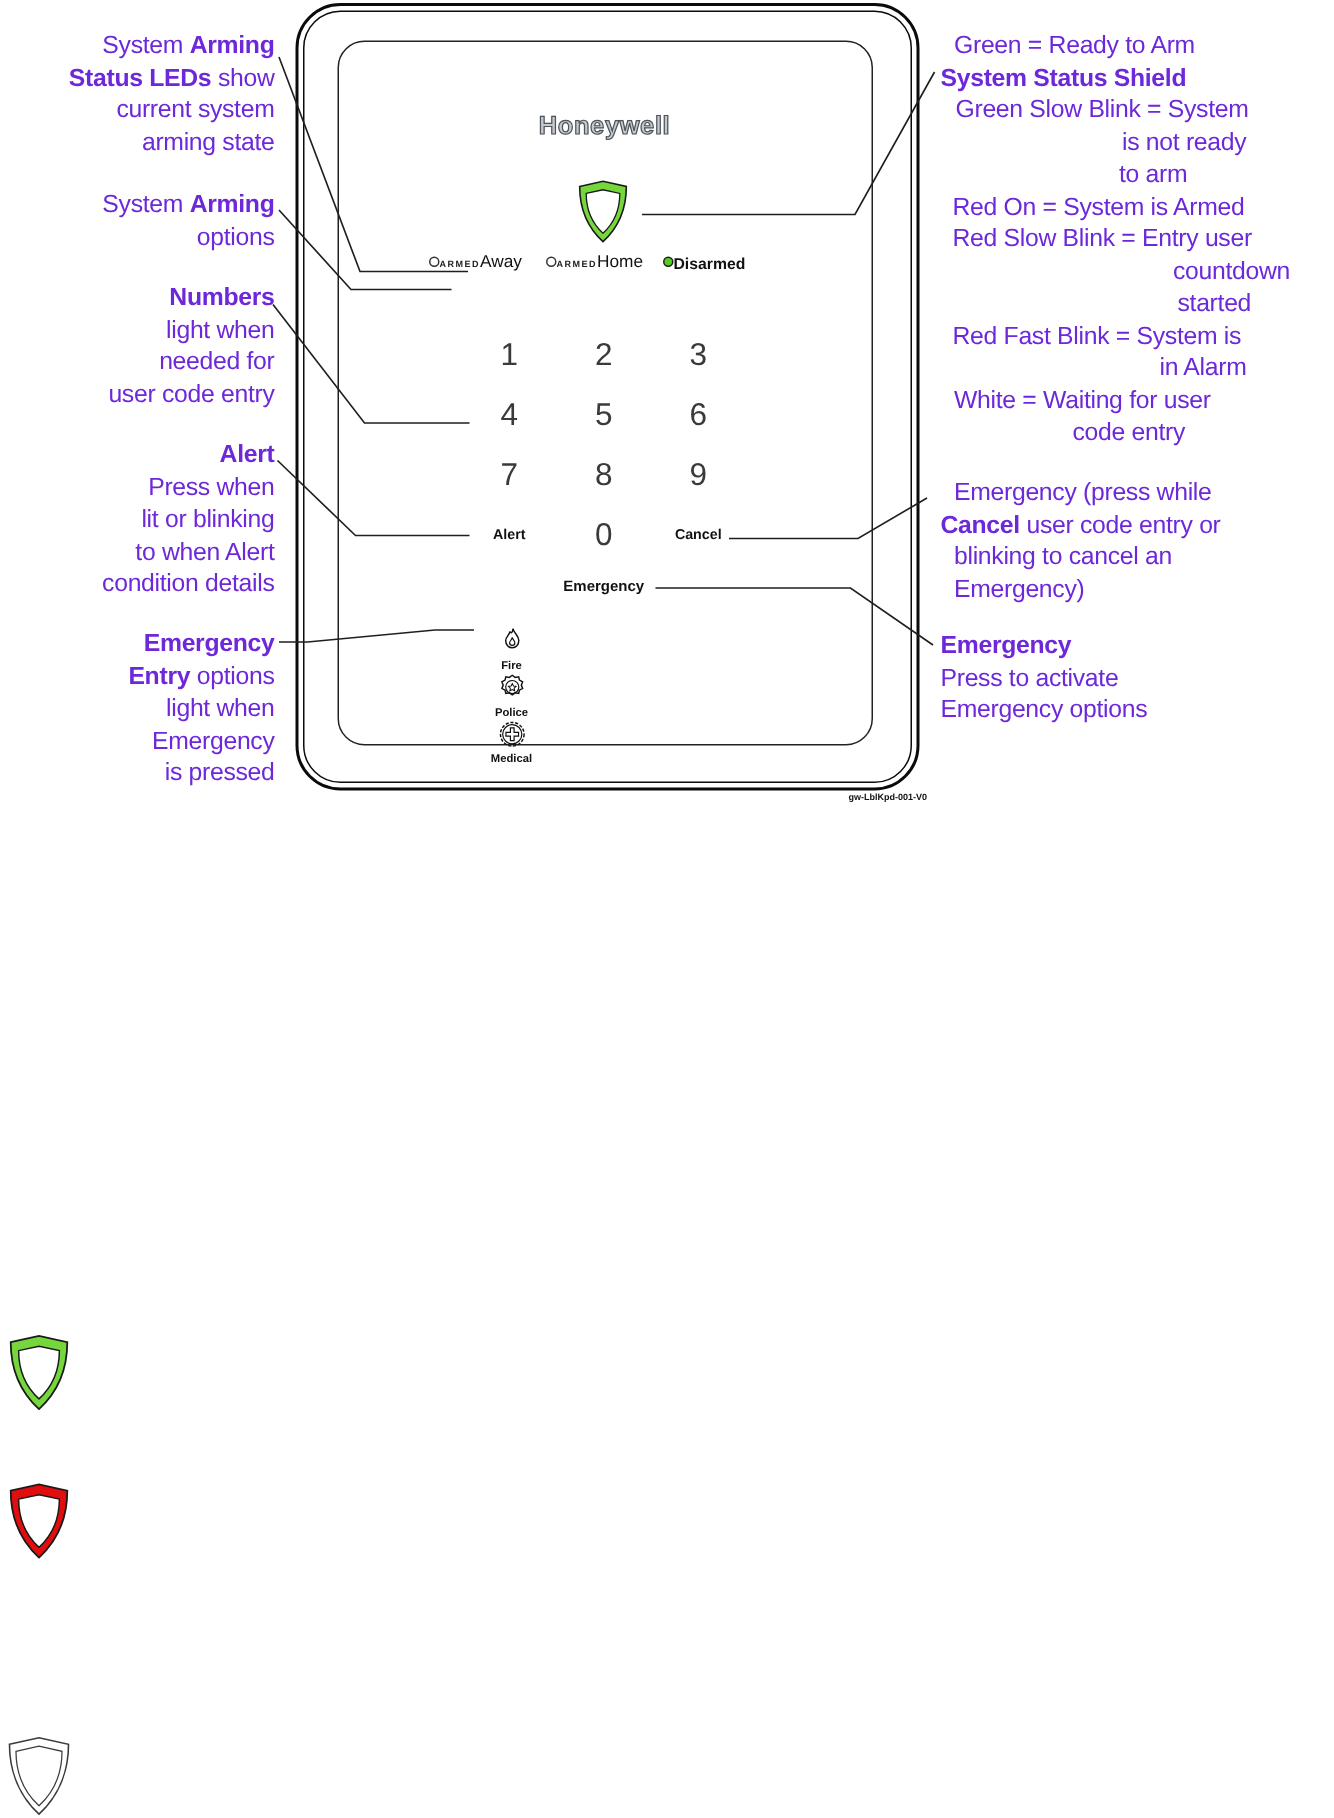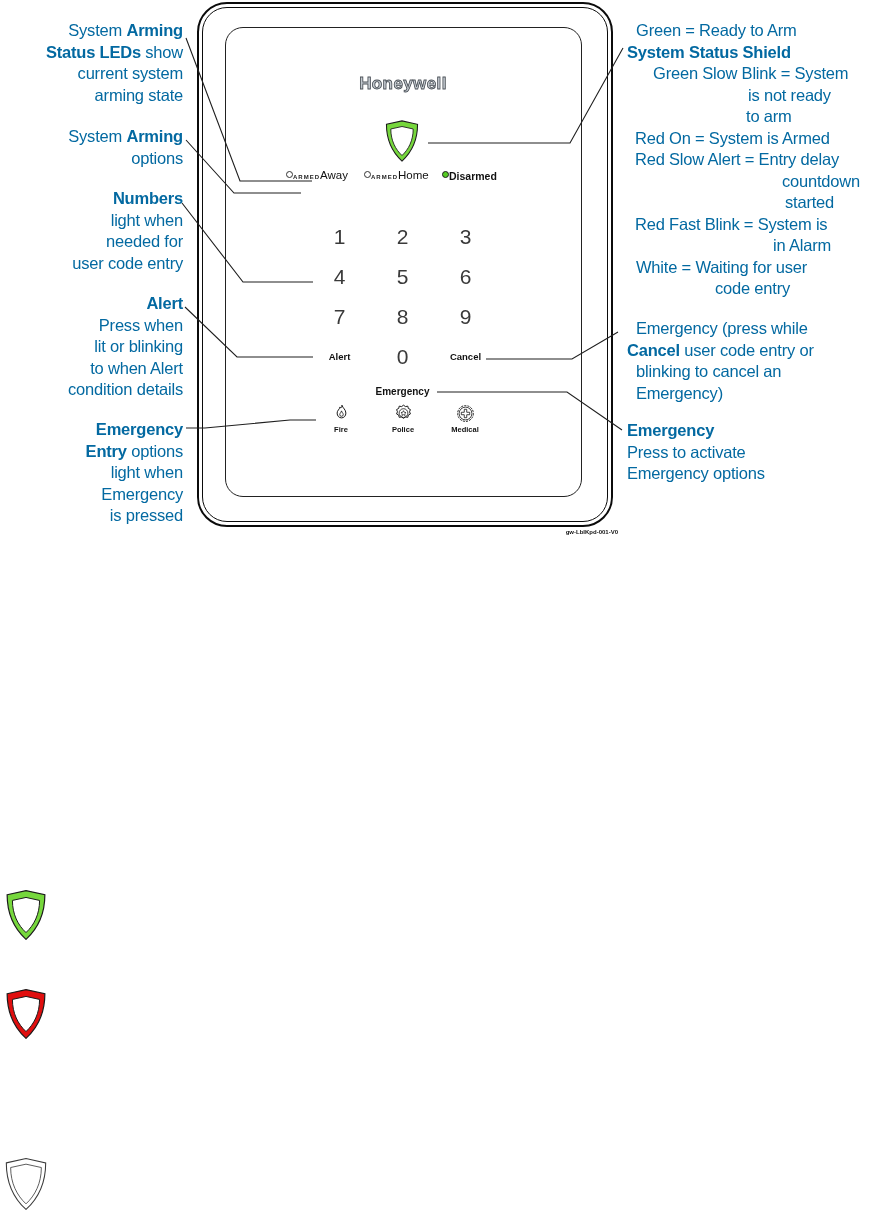--- a/index.html
+++ b/index.html
@@ -1,20 +1,20 @@
 <!DOCTYPE html>
 <html><head>
 <meta charset="utf-8">
 <style>
   * { box-sizing: border-box; margin: 0; padding: 0; }
   body { background: #ffffff; font-family: "Liberation Sans", sans-serif; }
   .canvas { position: relative; width: 889px; height: 1212px; background: #ffffff; overflow: hidden; color: #000; }
 
   
-  .ann { position: absolute; font-size: 16.5px; letter-spacing: -0.2px; color: #0369a1; z-index: 4; }
+  .ann { position: absolute; font-size: 16.5px; letter-spacing: -0.2px; color: #6d28d9; z-index: 4; }
   .ann .ln { height: 21.5px; line-height: 21.5px; white-space: nowrap; }
   .ann b { font-weight: 700; }
   .ann-left { left: 0; width: 183px; text-align: right; }
   .ann-right { left: 627px; width: 262px; text-align: left; }
 
   
   .frame-outer { position: absolute; left: 197px; top: 2px; width: 416px; height: 525px;
                  border: 2.5px solid #0b0b0b; border-radius: 30px; z-index: 1; }
   .frame-inner-line { position: absolute; left: 202px; top: 7px; width: 406px; height: 515px;
                  border: 1.2px solid #0b0b0b; border-radius: 25px; z-index: 1; }
@@ -39,21 +39,21 @@
 
   
   .key-row { position: absolute; left: 308px; width: 189px; display: flex; z-index: 2; }
   .key-row span { width: 63px; text-align: center; line-height: 22px; }
   .digit { font-size: 21px; font-weight: 400; color: #3a3a3a; }
   .small-key { font-size: 9.5px; font-weight: 700; color: #111; }
 
   .em-label { position: absolute; left: 308px; top: 386px; width: 189px; text-align: center;
               font-size: 10px; font-weight: 700; color: #111; z-index: 2; }
 
-  .em-row { position: absolute; left: 310px; top: 403px; width: 186px; display: flex; z-index: 2; }
+  .em-row { position: absolute; left: 310px; top: 417px; width: 186px; display: flex; z-index: 2; flex-direction: column; }
   .em-cell { width: 62px; display: flex; flex-direction: column; align-items: center; }
   .em-cell .lbl { font-size: 7.5px; font-weight: 700; margin-top: 1px; color: #111; }
 
   .part-no { position: absolute; left: 538px; top: 529px; width: 80px; text-align: right;
              font-size: 6px; font-weight: 700; color: #111; z-index: 2; }
 
   .legend-shield { position: absolute; z-index: 2; }
   .ls-green { left: 3px; top: 887px; }
   .ls-red { left: 3px; top: 986px; }
   .ls-white { left: 2px; top: 1156px; }
@@ -96,25 +96,25 @@
     <div class="ln"><b>Emergency</b></div>
     <div class="ln"><b>Entry</b><span> options</span></div>
     <div class="ln"><span>light when</span></div>
     <div class="ln"><span>Emergency</span></div>
     <div class="ln"><span>is pressed</span></div>
   </div>
 
   <div class="ann ann-right" style="top:20px">
     <div class="ln" style="margin-left:9px"><span>Green = Ready to Arm</span></div>
     <div class="ln"><b>System Status Shield</b></div>
-    <div class="ln" style="margin-left:26px"><span>Green Slow Blink = System</span></div>
+    <div class="ln" style="margin-left:10px"><span>Green Slow Blink = System</span></div>
     <div class="ln" style="margin-left:121px"><span>is not ready</span></div>
     <div class="ln" style="margin-left:119px"><span>to arm</span></div>
     <div class="ln" style="margin-left:8px"><span>Red On = System is Armed</span></div>
-    <div class="ln" style="margin-left:8px"><span>Red Slow Alert = Entry delay</span></div>
+    <div class="ln" style="margin-left:8px"><span>Red Slow Blink = Entry user</span></div>
     <div class="ln" style="margin-left:155px"><span>countdown</span></div>
     <div class="ln" style="margin-left:158px"><span>started</span></div>
     <div class="ln" style="margin-left:8px"><span>Red Fast Blink = System is</span></div>
     <div class="ln" style="margin-left:146px"><span>in Alarm</span></div>
     <div class="ln" style="margin-left:9px"><span>White = Waiting for user</span></div>
     <div class="ln" style="margin-left:88px"><span>code entry</span></div>
   </div>
 
   <div class="ann ann-right" style="top:318px">
     <div class="ln" style="margin-left:9px"><span>Emergency (press while</span></div>

